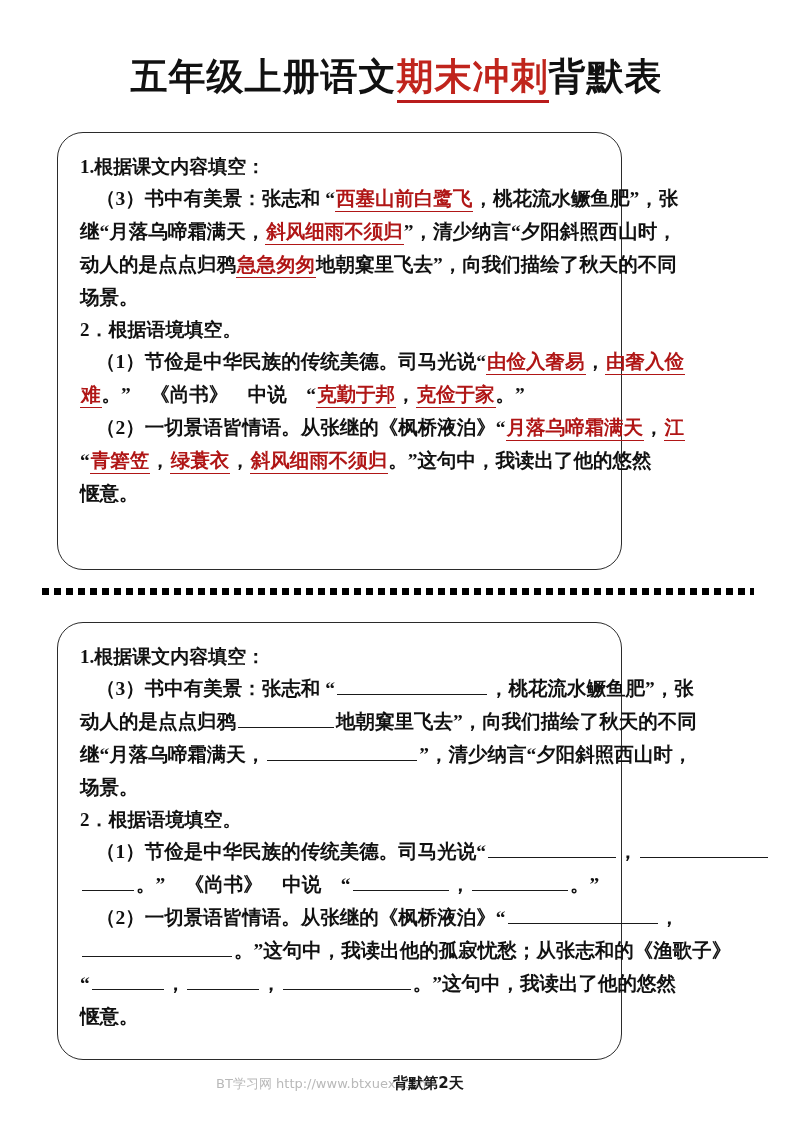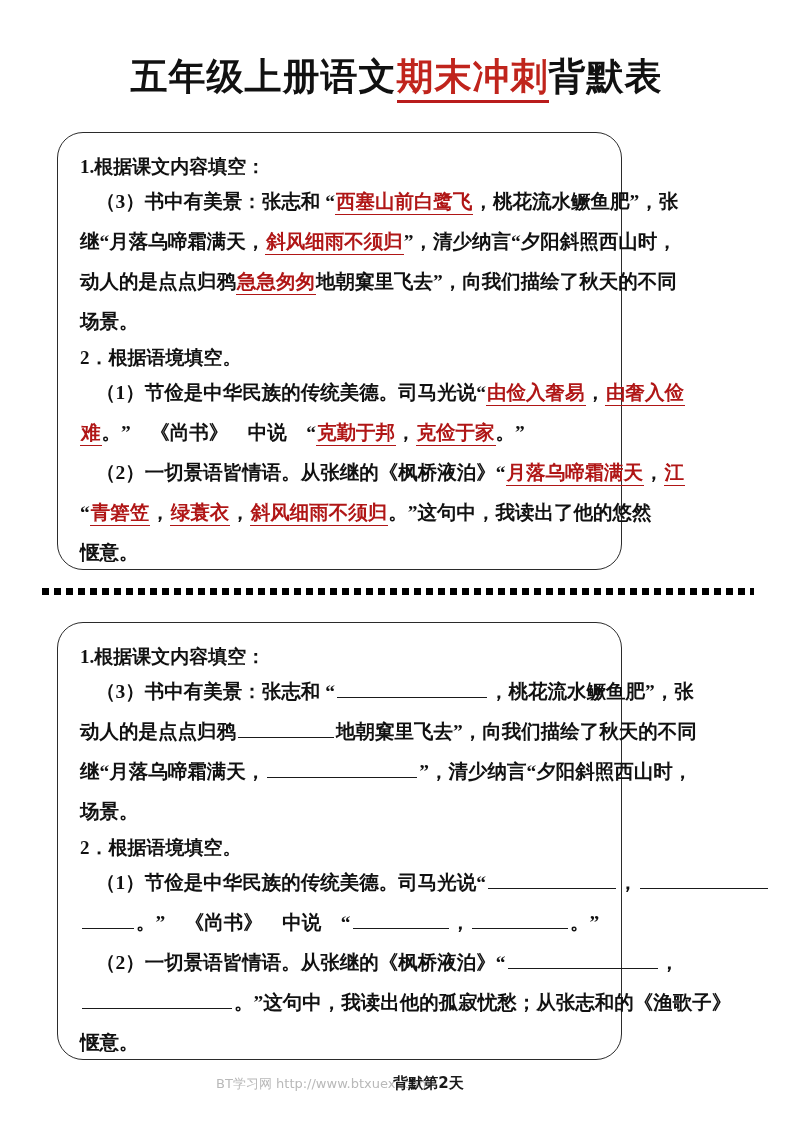--- a/index.html
+++ b/index.html
@@ -49,21 +49,21 @@
   #card-answers { top: 132px; height: 438px; }
   #card-blanks  { top: 622px; height: 438px; }
 
   .card-inner {
     padding: 18px 22px 10px 22px;
   }
 
   
   .q-line {
     font-size: 19.5px;
-    line-height: 40px;
+    line-height: 33px;
     color: #111111;
     white-space: nowrap;
     font-family: "Liberation Serif", "DejaVu Serif", serif;
     font-weight: bold;
   }
   .q-head {
     font-size: 19px;
     line-height: 31px;
     font-weight: bold;
   }
@@ -189,20 +189,21 @@
     <div class="q-head">2．根据语境填空。</div>
 
     <div class="q-line indent"><span>（1）节俭是中华民族的传统美德。司马光说“</span><span class="blank b-lg"></span><span>，</span><span class="blank b-lg"></span></div>
 
     <div class="q-line"><span class="blank b-xs"></span><span>。”　《尚书》　中说　“</span><span class="blank b-md"></span><span>，</span><span class="blank b-md"></span><span>。”</span></div>
 
     <div class="q-line indent"><span>（2）一切景语皆情语。从张继的《枫桥液泊》“</span><span class="blank b-xl"></span><span>，</span></div>
 
     <div class="q-line"><span class="blank b-xl"></span><span>。”这句中，我读出他的孤寂忧愁；从张志和的《渔歌子》</span></div>
 
+    <div class="q-line"><span>“</span><span class="blank b-sm"></span><span>，</span><span class="blank b-sm"></span><span>，</span><span class="blank b-lg"></span><span>。”这句中，我读出了他的悠然</span></div>
 
     <div class="q-line">惬意。</div>
 
   </div>
 </div>
 
 <div class="footer-wrap">
   <div class="watermark">BT学习网 http://www.btxuexi.com</div>
   <div class="page-label">背默第2天</div>
 </div>

